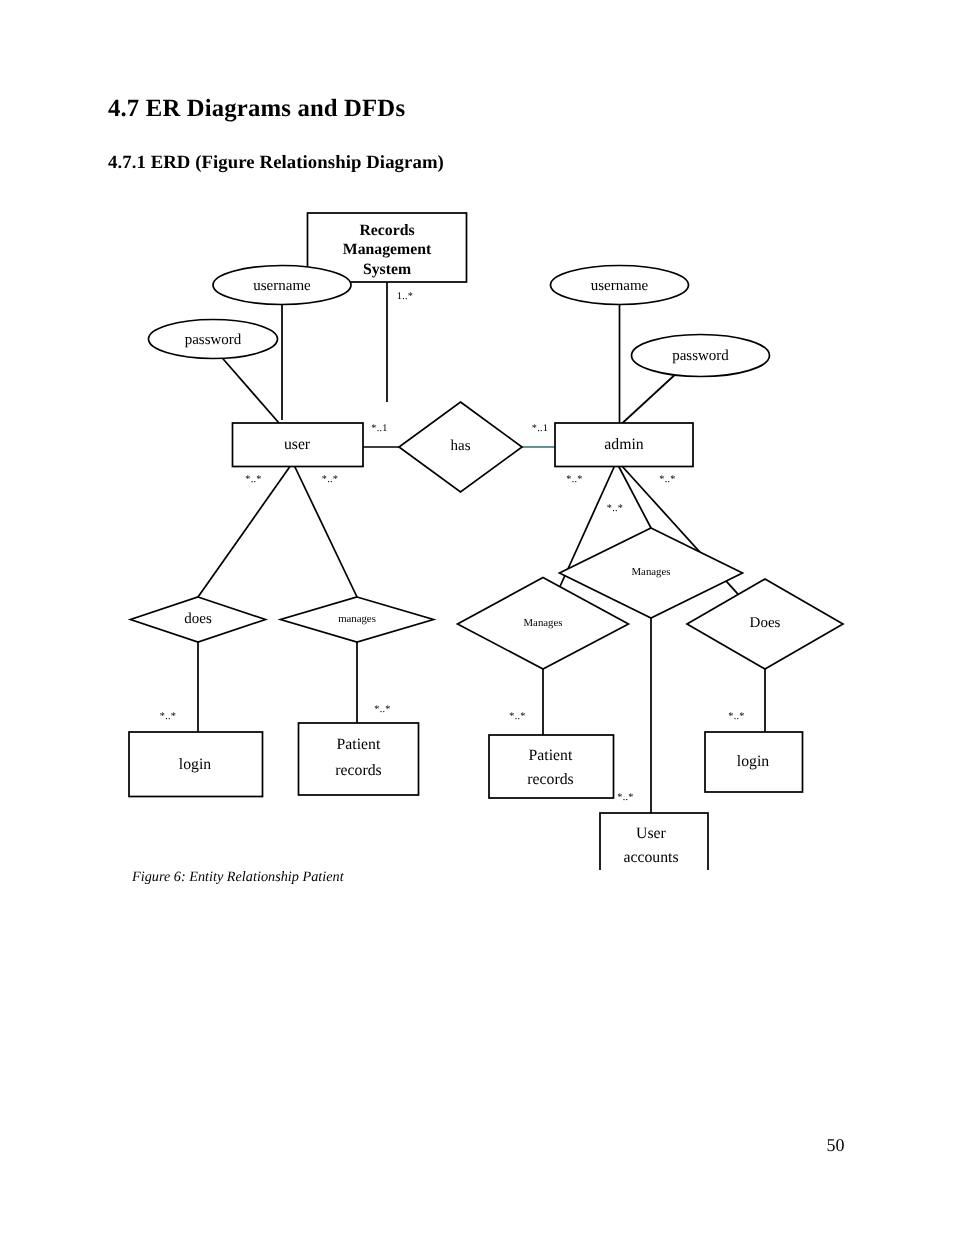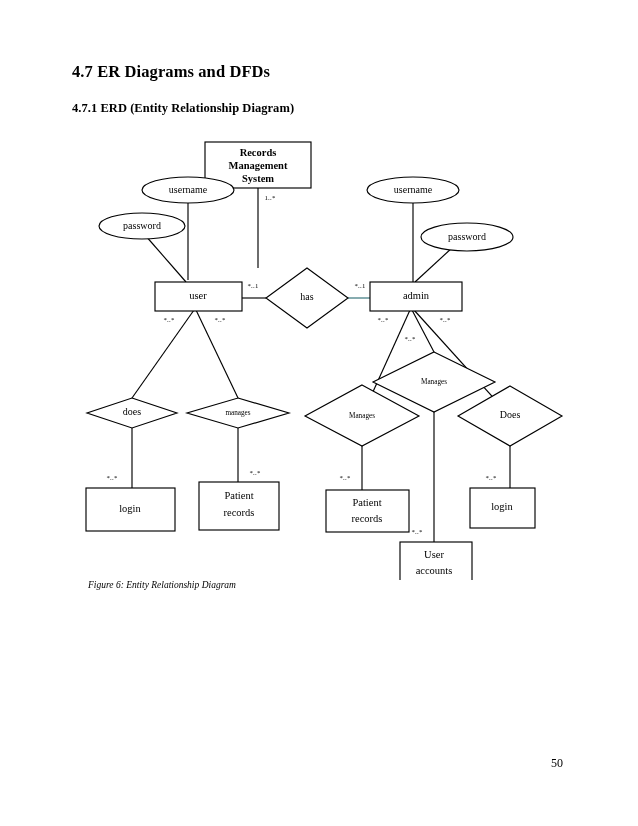--- a/index.html
+++ b/index.html
@@ -92,21 +92,21 @@
   svg.erd .t-rel { font-size: 10px; }
   svg.erd .t-rel-sm { font-size: 7.2px; }
   svg.erd .t-card { font-size: 6.8px; letter-spacing: 0.2px; }
 </style>
 </head>
 <body>
 
 <div class="page">
 
   <div class="h-main">4.7 ER Diagrams and DFDs</div>
-  <div class="h-sub">4.7.1 ERD (Entity Relationship Diagram)</div>
+  <div class="h-sub">4.7.1 ERD (Figure Relationship Diagram)</div>
 
   <div class="figure-wrap">
     <svg class="erd" viewBox="0 0 500 450" xmlns="http://www.w3.org/2000/svg">
 
       <g>
 
         <line class="link" x1="188" y1="58" x2="188" y2="138"></line>
 
         <line class="link" x1="118" y1="72" x2="118" y2="150"></line>
 
@@ -241,16 +241,16 @@
         <text class="t-card" x="340" y="209">*..*</text>
         <text class="t-card" x="375" y="190">*..*</text>
         <text class="t-card" x="275" y="348">*..*</text>
         <text class="t-card" x="347" y="402">*..*</text>
         <text class="t-card" x="421" y="348">*..*</text>
       </g>
 
     </svg>
   </div>
 
-  <div class="caption">Figure 6: Entity Relationship Diagram</div>
+  <div class="caption">Figure 6: Entity Relationship Patient</div>
   <div class="page-number">50</div>
 
 </div>
 
 </body></html>

